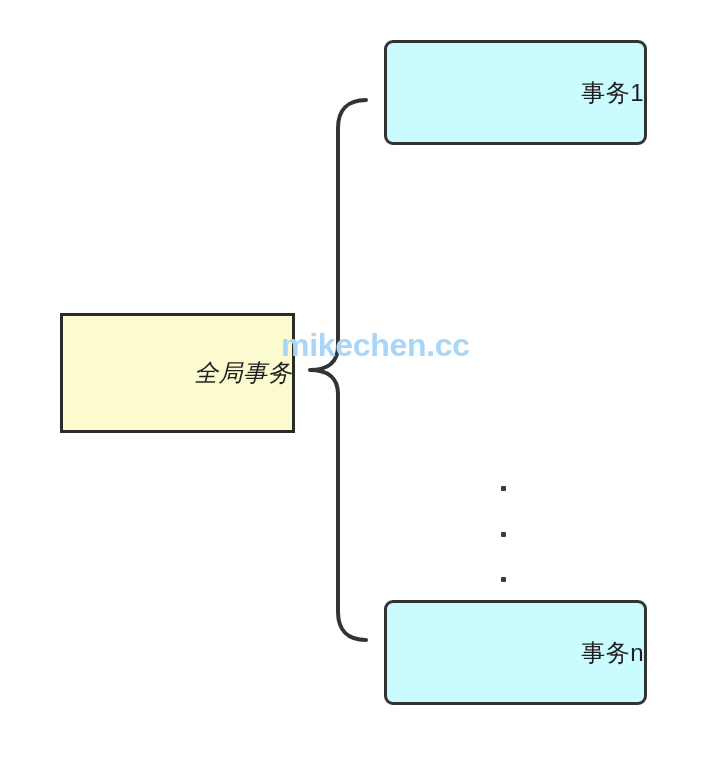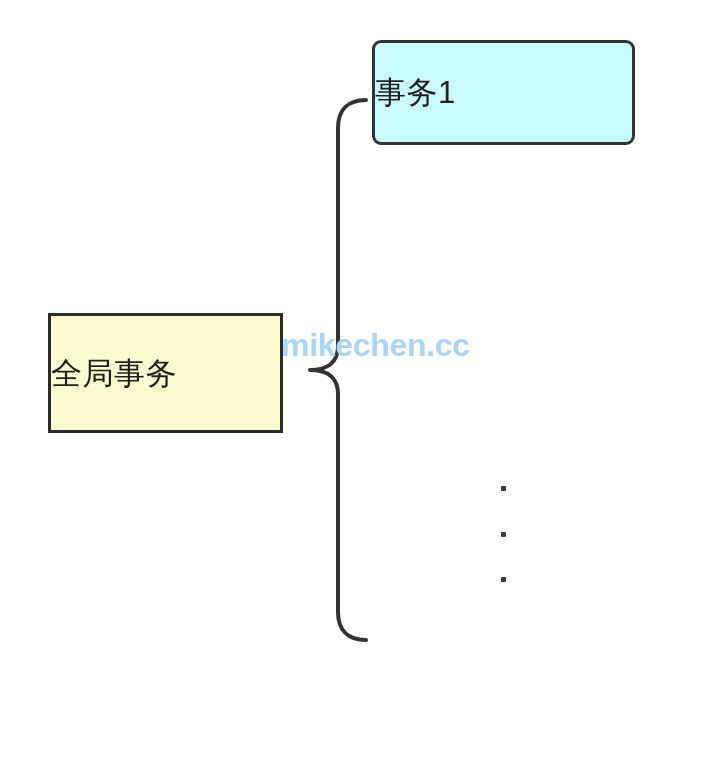--- a/index.html
+++ b/index.html
@@ -17,35 +17,37 @@
     background: #ffffff;
     overflow: hidden;
   }
 
   
   .node {
     position: absolute;
     box-sizing: border-box;
     display: flex;
     align-items: center;
-    justify-content: flex-start;
+    justify-content: flex-end;
     color: #1f1f1f;
-    font-size: 31px;
+    font-size: 24px;
     line-height: 1;
     letter-spacing: 0.5px;
     user-select: none;
+    margin-left: 12px;
   }
   .node-global {
     left: 48px;
     top: 313px;
     width: 235px;
     height: 120px;
     background: #fbfbcf;
     border: 3px solid #2b2b2b;
     border-radius: 0;
+    font-style: italic;
   }
   .node-tx {
     left: 372px;
     width: 263px;
     height: 105px;
     background: #c9fbff;
     border: 3px solid #333333;
     border-radius: 9px;
   }
   .tx-1 { top: 40px; }
@@ -121,16 +123,19 @@
   </div>
 
 
 
   <div class="ellipsis">
     <span class="dot"></span>
     <span class="dot"></span>
     <span class="dot"></span>
   </div>
 
+  <div class="node node-tx tx-n">
+    <span>事务n</span>
+  </div>
 
   <div class="watermark">mikechen.cc</div>
 
 </div>
 
 </body></html>

